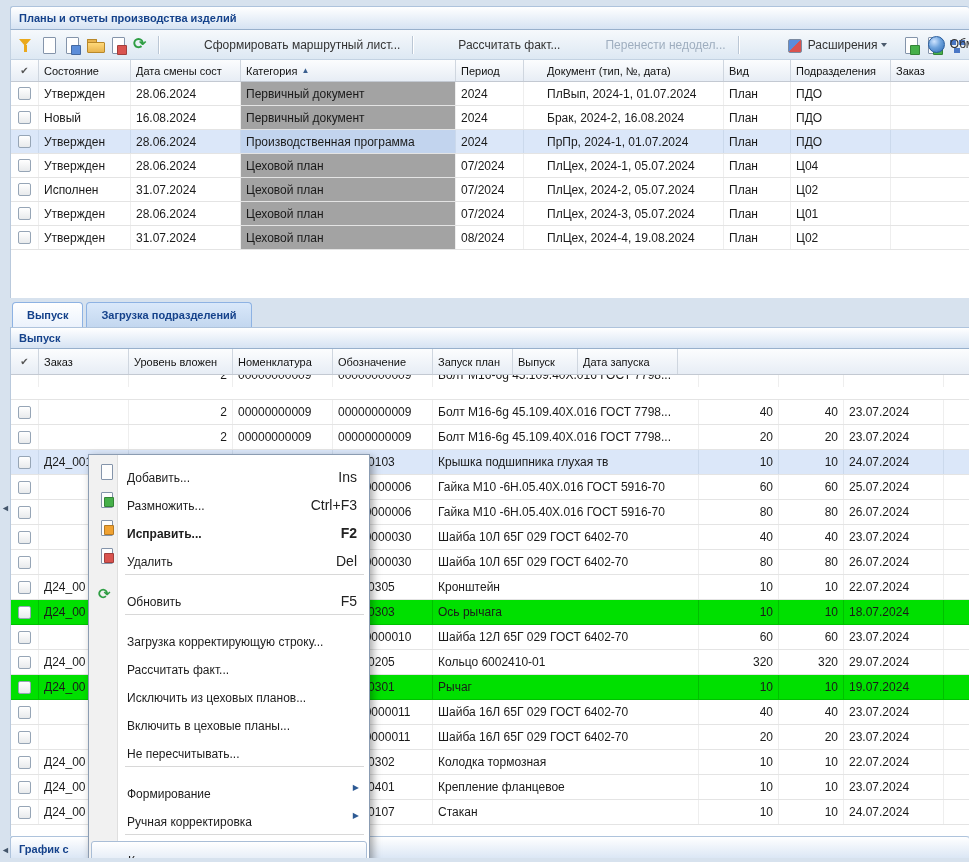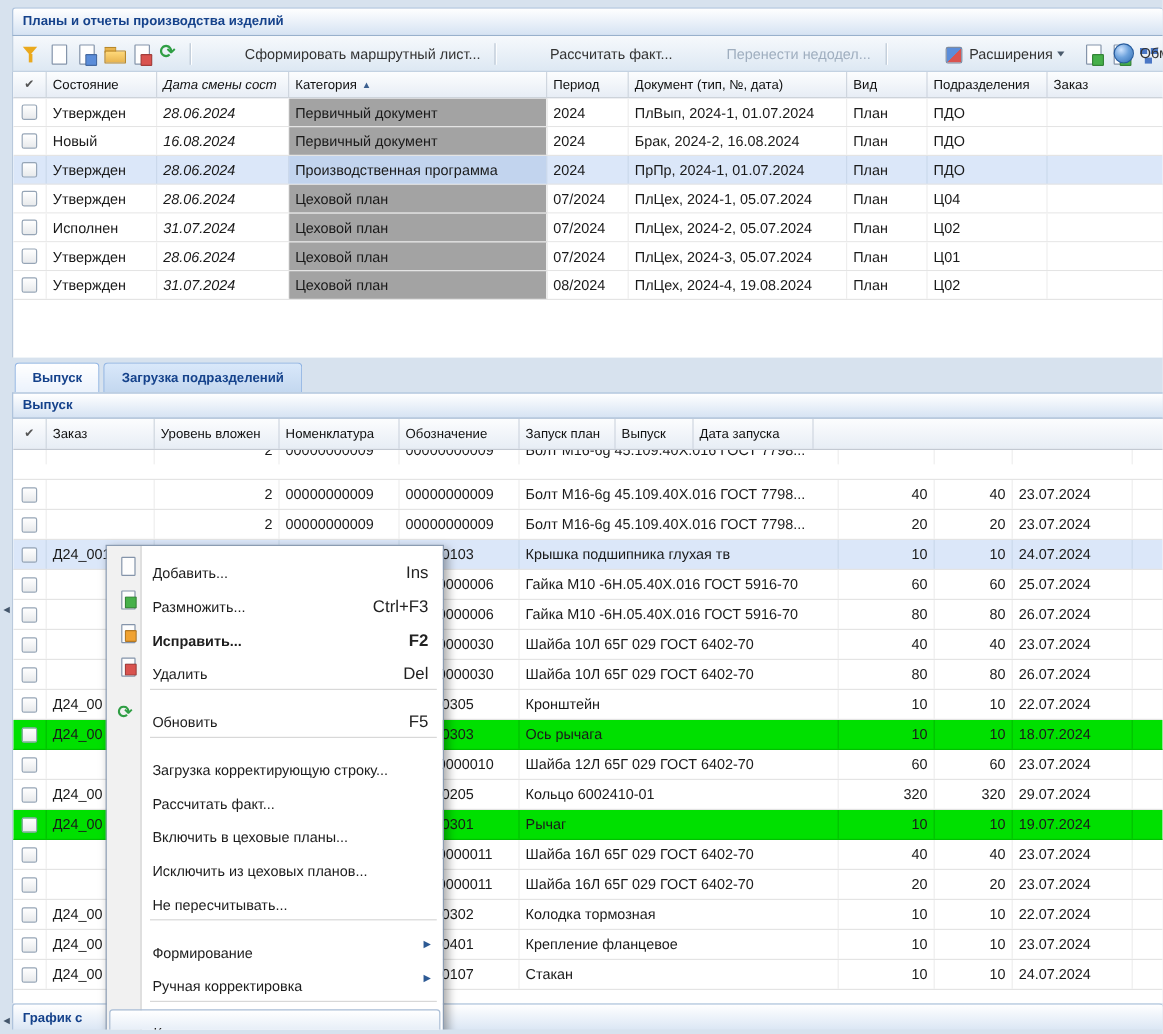--- a/index.html
+++ b/index.html
@@ -67,22 +67,22 @@
 .hcheck { font-size:10px; color:#555; margin:0 auto; }
 .gbody { flex:1 1 auto; overflow:hidden; }
 .row { display:flex; height:24px; border-bottom:1px solid #e4e4e4; background:#fff; }
 #grid2 .row { height:25px; }
 .cell { display:flex; align-items:center; padding:0 5px; border-right:1px solid #eeeeee; white-space:nowrap; overflow:hidden; font-size:12px; }
 .cfill { flex:1 1 auto; border-right:none; }
 .num { justify-content:flex-end; }
 .w-cb { width:28px; flex:0 0 28px; justify-content:center; padding:0; }
 .cb { width:13px; height:13px; border:1px solid #96a5b6; border-radius:2px; background:linear-gradient(#ffffff,#e8eaec); }
 
-.g1c1{flex:0 0 92px;}  .g1c2{flex:0 0 110px;font-style:italic;} .g1c3{flex:0 0 215px;} .g1c4{flex:0 0 68px;}
-.g1c5{flex:0 0 182px;} .g1c6{flex:0 0 67px;}  .g1c7{flex:0 0 100px;}
+.g1c1{flex:0 0 92px;}  .g1c2{flex:0 0 110px;} .g1c3{flex:0 0 215px;} .g1c4{flex:0 0 68px;}
+.g1c5{flex:0 0 182px;margin-left:18px;} .g1c6{flex:0 0 67px;}  .g1c7{flex:0 0 100px;}
 .g2c1{flex:0 0 90px;}  .g2c2{flex:0 0 104px;} .g2c3{flex:0 0 100px;} .g2c4{flex:0 0 100px;}
 .g2c5{flex:0 0 266px;} .g2c6{flex:0 0 80px;}  .g2c7{flex:0 0 65px;}  .g2c8{flex:0 0 100px;}
 
 #grid1 .row .g1c3 { background:#a3a3a3; }
 .row.sel { background:#dbe7f9; }
 .row.sel .cell { border-right-color:#cbd9ec; }
 #grid1 .row.sel .g1c3 { background:#c2d4ee; }
 .row.green { background:#00e000; border-bottom-color:#00c000; }
 .row.green .cell { border-right-color:#00c000; }
 
@@ -647,27 +647,27 @@
       </div>
 
       <div class="mrow">
         <span class="mi"></span>
         <span class="ml">Рассчитать факт...</span>
         <span class="ms"></span>
       </div>
 
       <div class="mrow">
         <span class="mi"></span>
+        <span class="ml">Исключить из цеховых планов...</span>
+        <span class="ms"></span>
+      </div>
+
+      <div class="mrow">
+        <span class="mi"></span>
         <span class="ml">Включить в цеховые планы...</span>
-        <span class="ms"></span>
-      </div>
-
-      <div class="mrow">
-        <span class="mi"></span>
-        <span class="ml">Исключить из цеховых планов...</span>
         <span class="ms"></span>
       </div>
 
       <div class="mrow">
         <span class="mi"></span>
         <span class="ml">Не пересчитывать...</span>
         <span class="ms"></span>
       </div>
 
       <div class="mrow sep">

